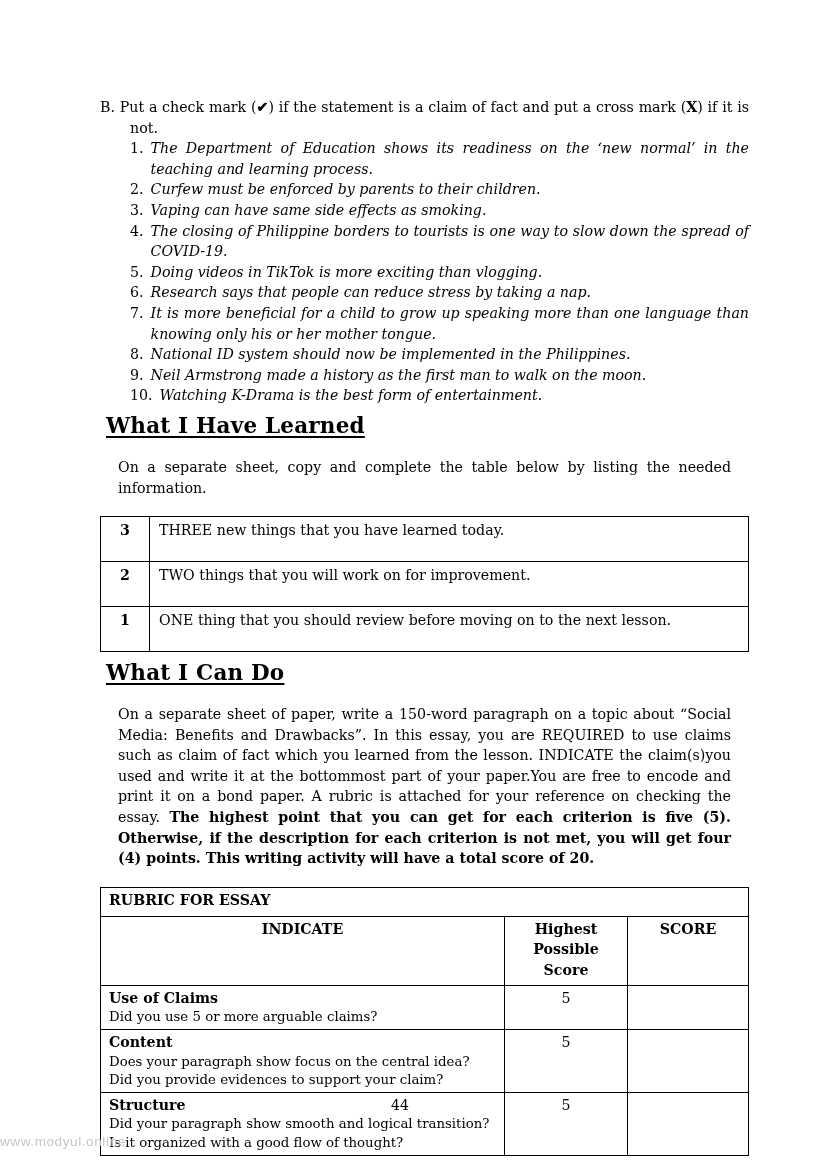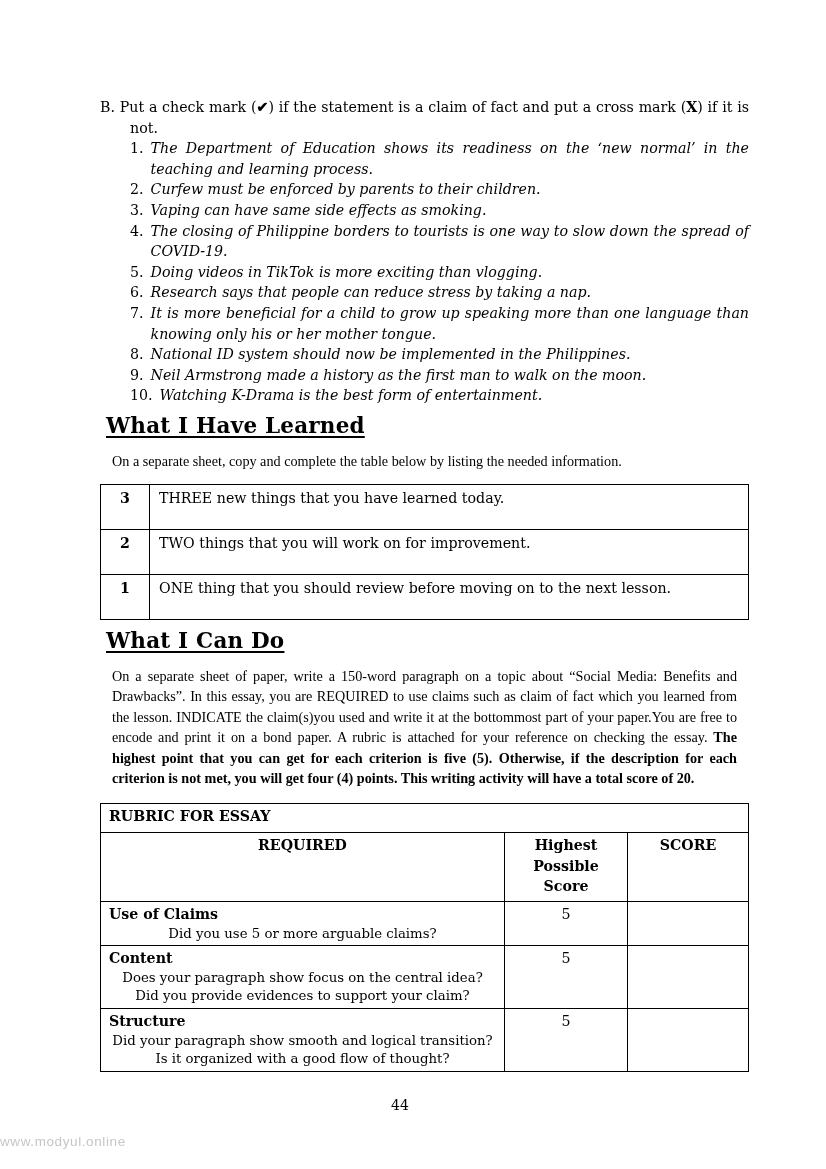--- a/index.html
+++ b/index.html
@@ -30,21 +30,21 @@
   .section-h {
     font-size: 21.5px;
     line-height: 26px;
     font-weight: bold;
     margin: 7px 0 5px 6px;
     text-decoration: underline;
     text-decoration-thickness: 2px;
     text-underline-offset: 3px;
     letter-spacing: 0.2px;
   }
-  .para { margin: 12px; text-align: justify; font-family: Liberation Serif, serif; }
+  .para { margin: 18px; text-align: justify; }
   table { border-collapse: collapse; width: 100%; }
   .learned-table { margin: 6px 0 8px 0; }
   .learned-table td {
     border: 1.6px solid #000;
     vertical-align: top;
     padding: 3px 9px;
     height: 38px;
   }
   .learned-table .num-cell {
     width: 30px;
@@ -65,21 +65,21 @@
   }
   .rubric-head-cell {
     text-align: center;
     font-weight: bold;
     height: 64px;
     padding-top: 6px;
   }
   .col-hps { width: 106px; }
   .col-score { width: 104px; }
   .crit-title { font-weight: bold; }
-  .crit-q { font-size: 13.3px; line-height: 18.6px; text-align: center; }
+  .crit-q { font-size: 13.3px; line-height: 18.6px; }
   .center-top { text-align: center; }
   .page-num {
     position: absolute;
     bottom: 53px; left: 0; right: 0;
     text-align: center;
     font-size: 14px;
   }
   .watermark {
     position: absolute;
     bottom: 16px; left: 0; right: 0;
@@ -162,21 +162,21 @@
 
   <div class="section-h">What I Can Do</div>
   <p class="para"><span>On a separate sheet of paper, write a 150-word paragraph on a topic about “Social Media: Benefits and Drawbacks”. In this essay, you are REQUIRED to use claims such as claim of fact which you learned from the lesson. INDICATE the claim(s)you used and write it at the bottommost part of your paper.You are free to encode and print it on a bond paper. A rubric is attached for your reference on checking the essay. </span><span class="bold">The highest point that you can get for each criterion is five (5). Otherwise, if the description for each criterion is not met, you will get four (4) points. This writing activity will have a total score of 20.</span></p>
 
   <table class="rubric-table">
     <tbody>
       <tr>
         <td class="rubric-title-cell" colspan="3">RUBRIC FOR ESSAY</td>
       </tr>
       <tr>
-        <td class="rubric-head-cell">REQUIRED</td>
+        <td class="rubric-head-cell">INDICATE</td>
         <td class="rubric-head-cell col-hps">Highest Possible Score</td>
         <td class="rubric-head-cell col-score">SCORE</td>
       </tr>
       <tr>
         <td>
           <div class="crit-title">Use of Claims</div>
           <div class="crit-q">Did you use 5 or more arguable claims?</div>
         </td>
         <td class="center-top">5</td>
         <td></td>

